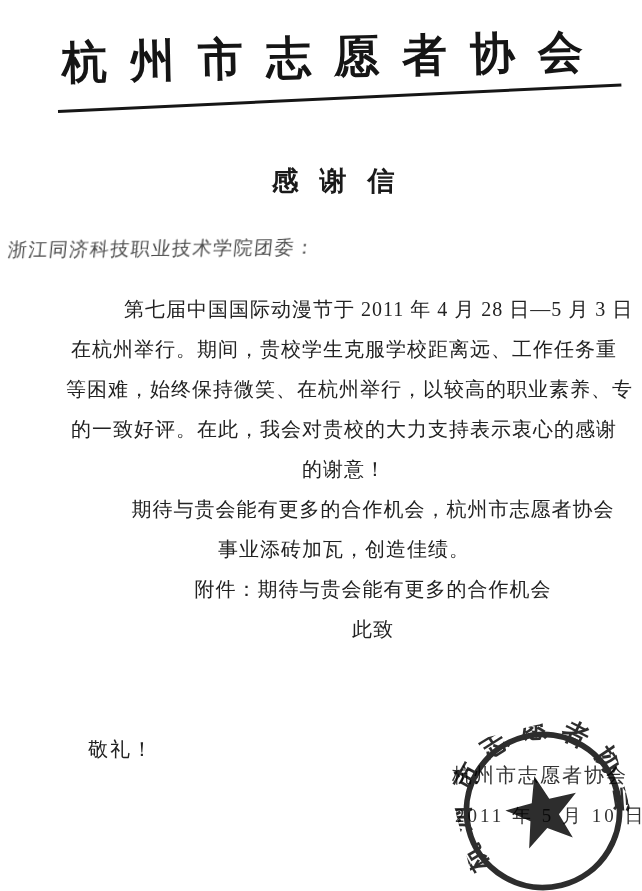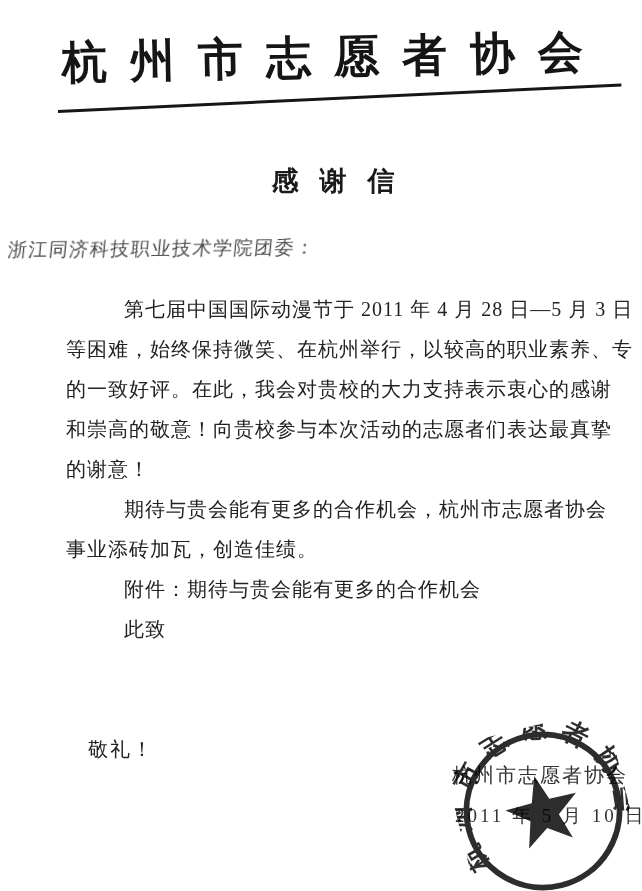--- a/index.html
+++ b/index.html
@@ -28,21 +28,21 @@
   
   .salutation{
     position:absolute;left:8px;top:236px;font-size:19px;letter-spacing:1.5px;
     color:#4a4a4a;transform:skewX(-6deg) rotate(-0.5deg);filter:blur(0.4px);
     white-space:nowrap;
   }
   
   .letter-body{position:absolute;left:66px;top:289px;width:556px;}
   .body-line{
     height:40px;line-height:40px;font-size:20px;letter-spacing:1px;
-    white-space:nowrap;margin:0;color:#222;
+    white-space:nowrap;margin:0;color:#222;text-align:center;
   }
   .body-line.indent{text-indent:58px;}
   .closing-salute{
     position:absolute;left:88px;top:736px;font-size:20px;letter-spacing:2px;color:#222;text-align:center;
   }
   
   .signature-org{
     position:absolute;left:452px;top:762px;font-size:20px;letter-spacing:2px;
     color:#333;z-index:1;white-space:nowrap;
   }
@@ -67,23 +67,23 @@
 
   <h1 class="org-name">杭州市志愿者协会</h1>
   <div class="letterhead-rule"></div>
 
   <h2 class="letter-title">感谢信</h2>
 
   <div class="salutation">浙江同济科技职业技术学院团委：</div>
 
   <div class="letter-body">
     <p class="body-line indent">第七届中国国际动漫节于 2011 年 4 月 28 日—5 月 3 日</p>
+    <p class="body-line">在杭州举行。期间，贵校学生克服学校距离远、工作任务重</p>
     <p class="body-line">等困难，始终保持微笑、在杭州举行，以较高的职业素养、专</p>
     <p class="body-line">的一致好评。在此，我会对贵校的大力支持表示衷心的感谢</p>
-    <p class="body-line">和崇高的敬意！向贵校参与本次活动的志愿者们表达最真挚</p>
     <p class="body-line">的谢意！</p>
     <p class="body-line indent">期待与贵会能有更多的合作机会，杭州市志愿者协会</p>
     <p class="body-line">事业添砖加瓦，创造佳绩。</p>
     <p class="body-line indent">附件：期待与贵会能有更多的合作机会</p>
     <p class="body-line indent">此致</p>
   </div>
 
   <div class="closing-salute">敬礼！</div>
 
   <div class="signature-org">杭州市志愿者协会</div>

